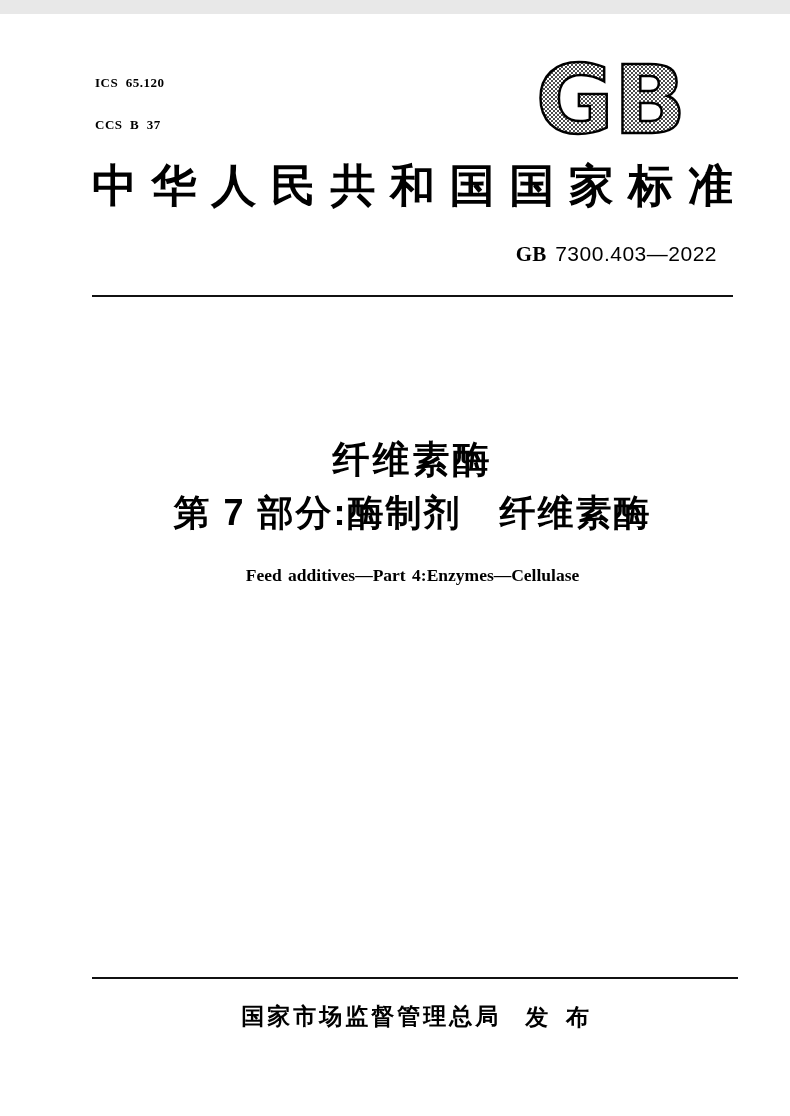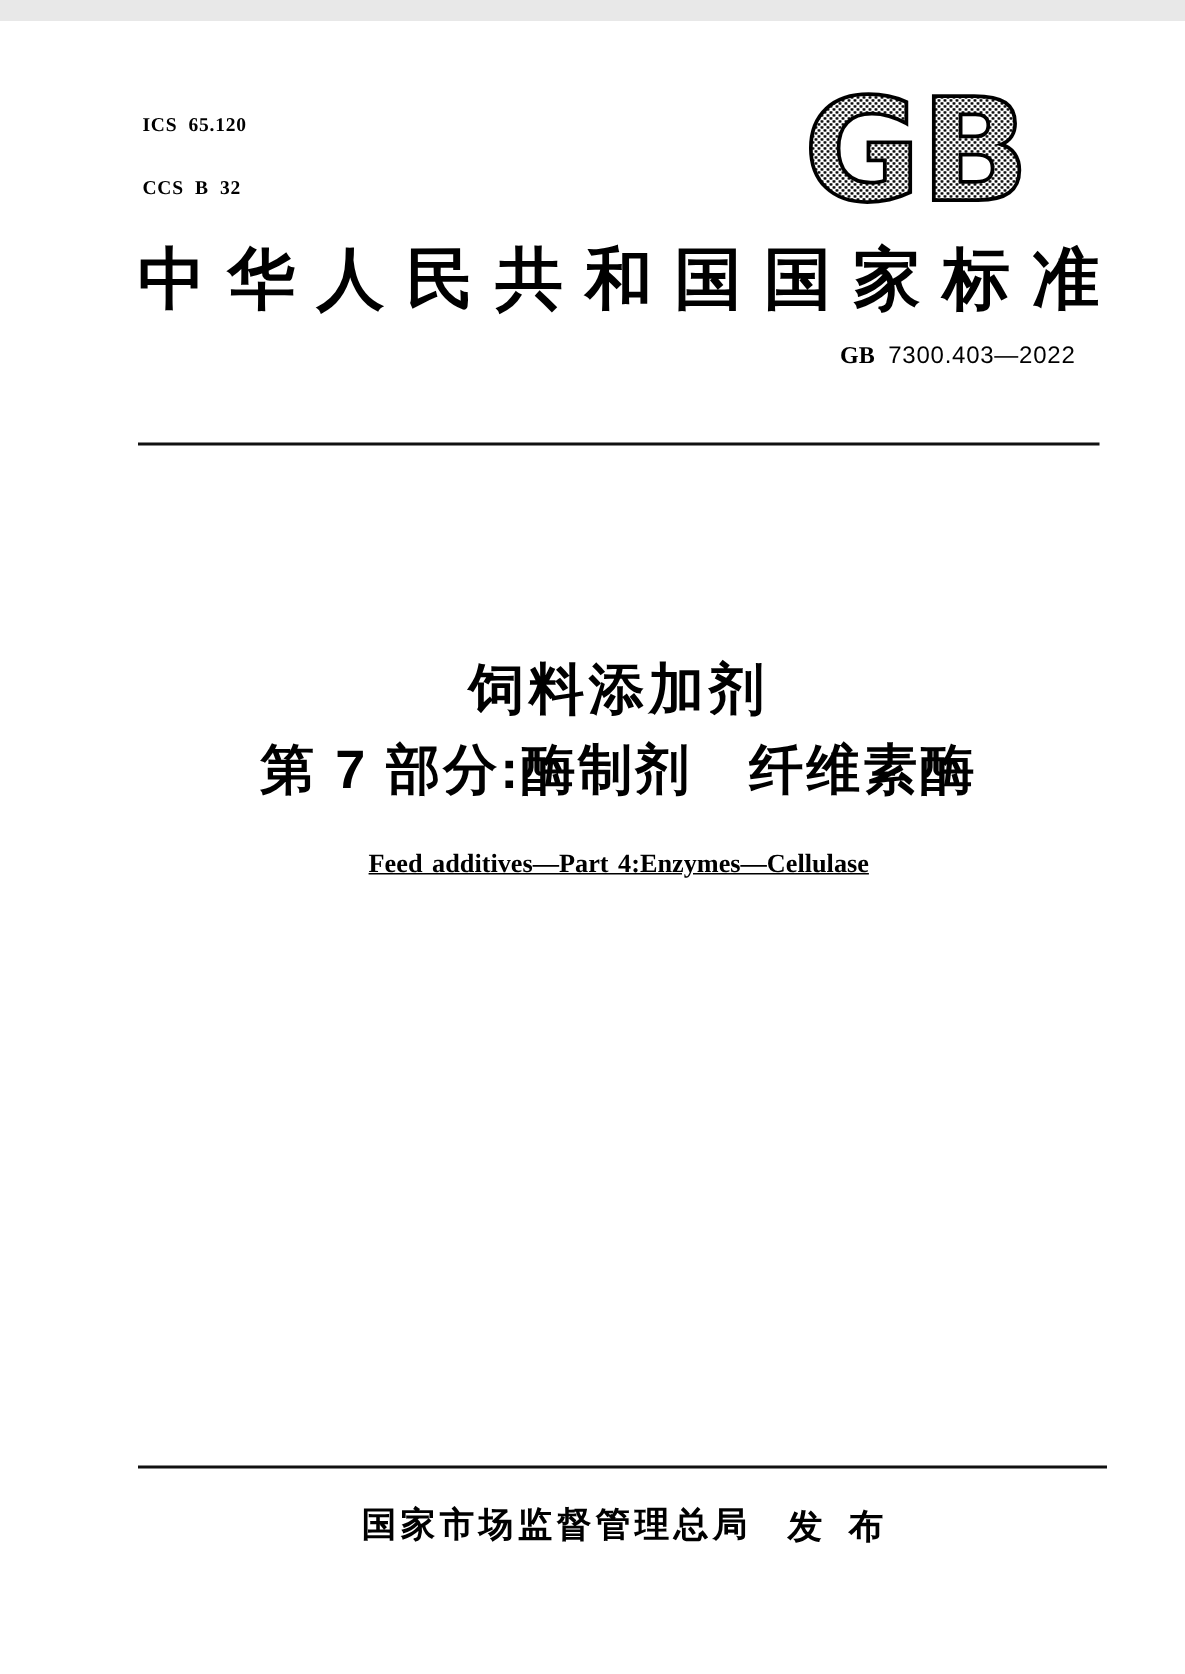--- a/index.html
+++ b/index.html
@@ -41,22 +41,22 @@
     font-family: "Liberation Serif", serif;
     font-weight: bold;
     font-size: 45px;
     line-height: 52px;
   }
 
   
   .std-code {
     position: absolute;
     right: 73px;
-    top: 212px;
-    font-size: 16px;
+    top: 228px;
+    font-size: 21px;
     line-height: 24px;
     white-space: nowrap;
   }
   .std-code .code-prefix { font-family: "Liberation Serif", serif; font-weight: bold; margin-right: 9px; }
   .std-code .code-number { font-family: "Liberation Sans", sans-serif; font-weight: 500; letter-spacing: 0.5px; }
 
   .rule { position: absolute; background: #111; height: 2px; }
   .rule-top { left: 92px; top: 281px; width: 641px; }
   .rule-bottom { left: 92px; top: 963px; width: 646px; }
 
@@ -83,21 +83,20 @@
     letter-spacing: 2px;
     margin-top: 9px;
   }
   .title-en {
     font-family: "Liberation Serif", serif;
     font-weight: bold;
     font-size: 17.5px;
     line-height: 21px;
     margin-top: 31px;
     word-spacing: 2px;
-    text-decoration: underline;
   }
 
   
   .date-row {
     position: absolute;
     left: 92px;
     top: 938px;
     width: 646px;
     display: flex;
     justify-content: space-between;
@@ -134,21 +133,21 @@
     padding-top: 2px;
   }
 </style>
 </head>
 <body>
 
 <div class="page">
 
   <div class="ics-block">
     <div>ICS  65.120</div>
-    <div>CCS  B  32</div>
+    <div>CCS  B  37</div>
   </div>
 
   <div class="logo">
     <svg width="157" height="86" viewBox="0 0 157 86" xmlns="http://www.w3.org/2000/svg">
       <defs>
         <pattern id="halftone" width="4" height="4" patternUnits="userSpaceOnUse">
           <rect width="4" height="4" fill="#ffffff"></rect>
           <circle cx="1" cy="1" r="0.95" fill="#000000"></circle>
           <circle cx="3" cy="3" r="0.95" fill="#000000"></circle>
         </pattern>
@@ -171,21 +170,21 @@
       <span>准</span>
     </div>
 
   <div class="std-code">
     <span class="code-prefix">GB</span><span class="code-number">7300.403—2022</span>
   </div>
 
   <div class="rule rule-top"></div>
 
   <div class="title-block">
-    <div class="title-cn-1">饲料添加剂</div>
+    <div class="title-cn-1">纤维素酶</div>
     <div class="title-cn-2">第 7 部分:酶制剂　纤维素酶</div>
     <div class="title-en">Feed additives—Part 4:Enzymes—Cellulase</div>
   </div>
 
 
   <div class="rule rule-bottom"></div>
 
   <div class="issuer-row">
     <div class="issuer-names">
       <div>国家市场监督管理总局</div>

